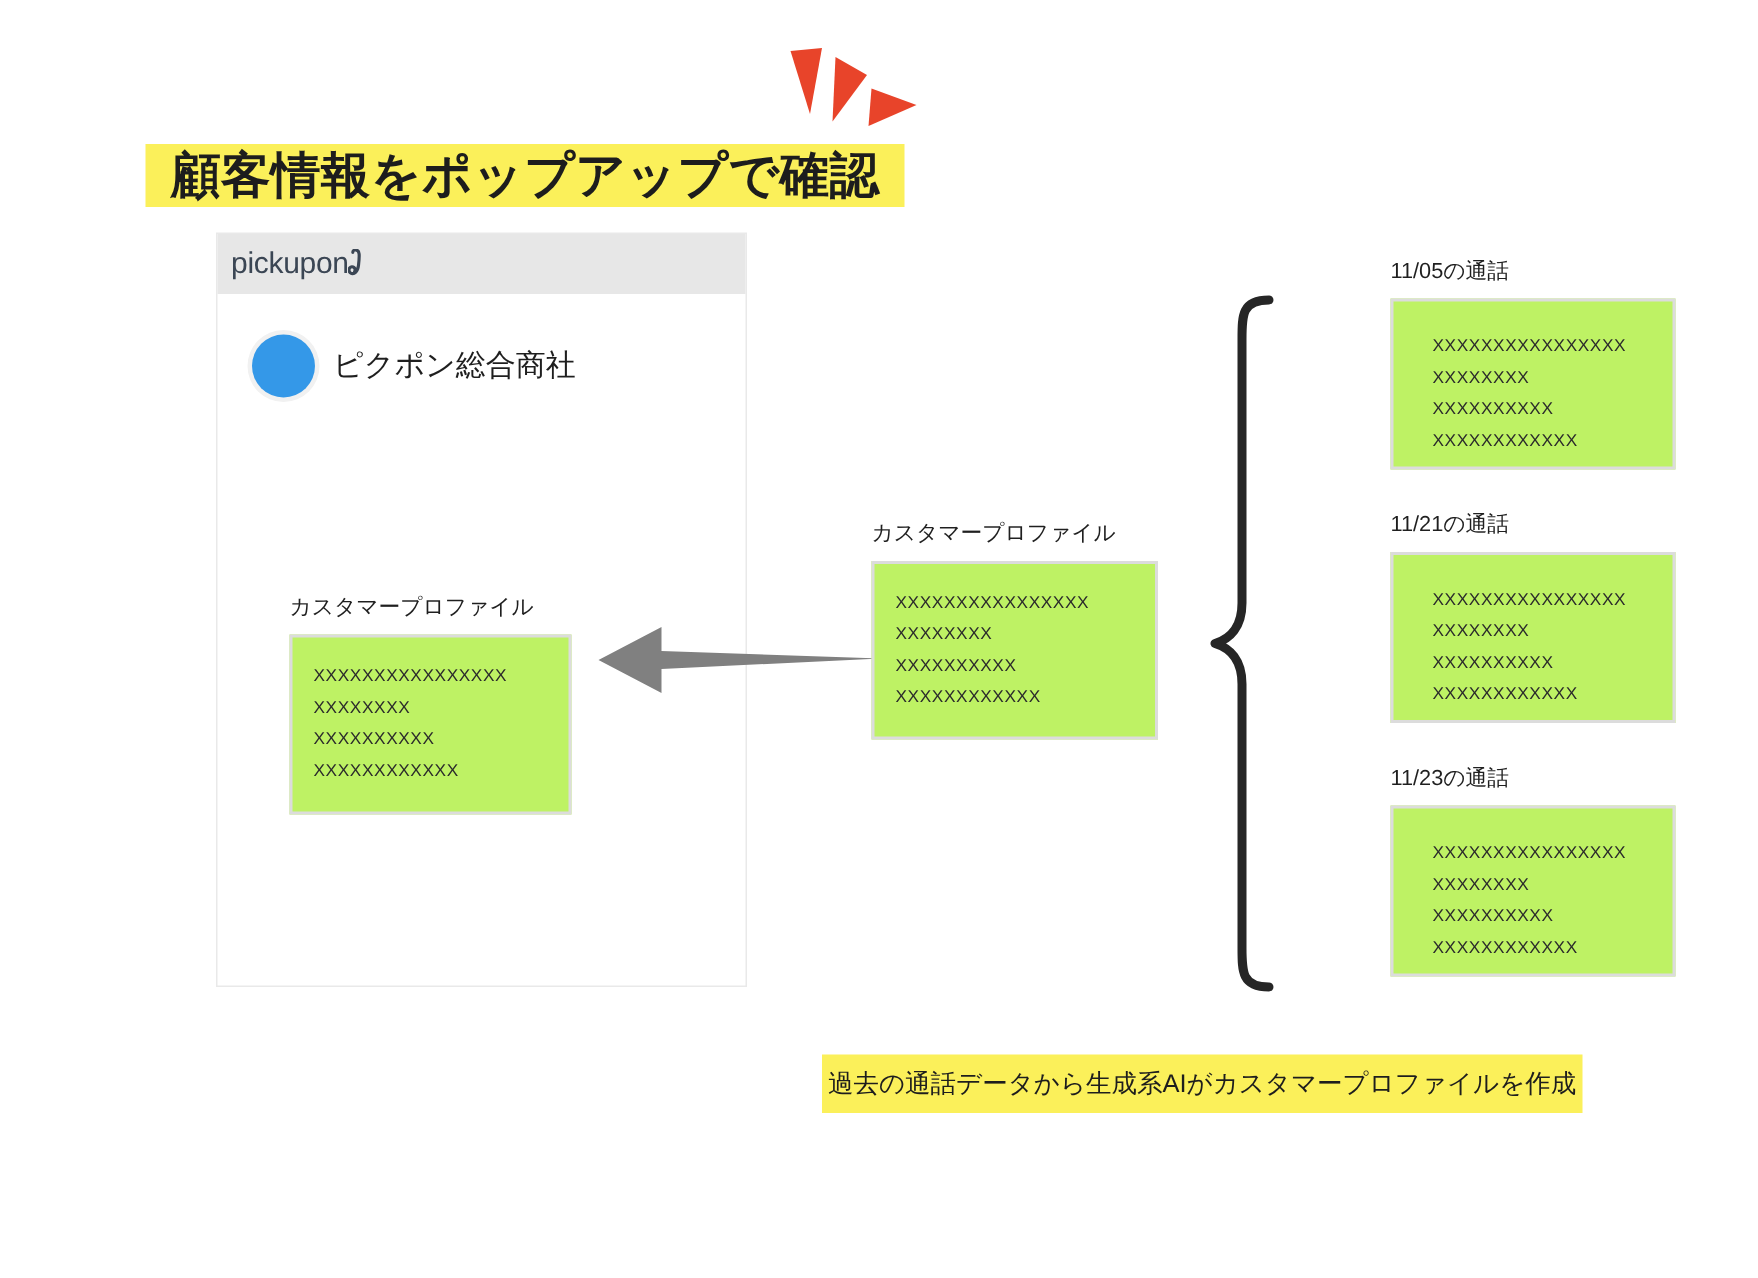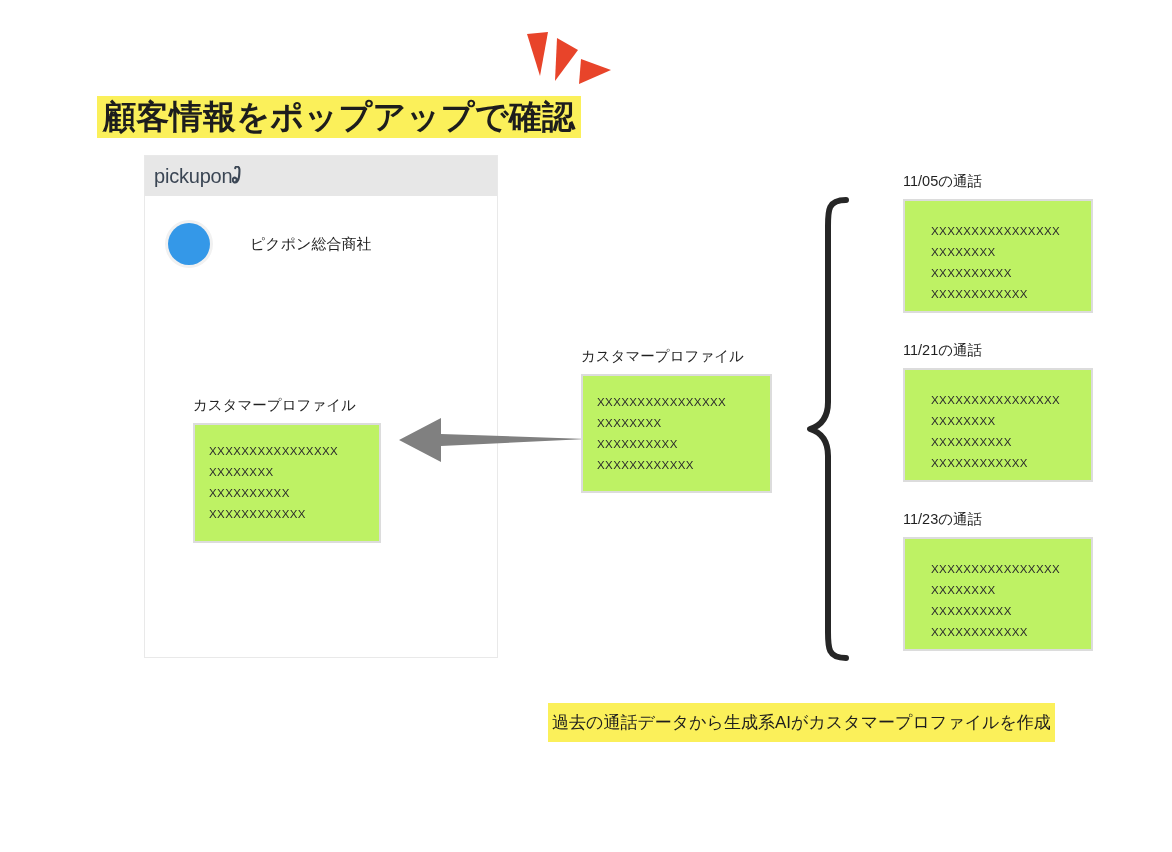--- a/index.html
+++ b/index.html
@@ -37,21 +37,21 @@
     height: 42px;
     display: flex;
     align-items: center;
   }
   .title-hl {
     background: #fbf05a;
     font-size: 33px;
     font-weight: bold;
     line-height: 42px;
     letter-spacing: 0.3px;
-    padding: 0 6px;
+    padding: 0 17px;
     color: #1d1d1d;
     white-space: nowrap;
   }
 
   
   .app-panel {
     position: absolute;
     left: 144px;
     top: 155px;
     width: 354px;
@@ -99,22 +99,22 @@
     align-items: center;
   }
   .avatar {
     width: 42px;
     height: 42px;
     border-radius: 50%;
     background: #3498e8;
     box-shadow: 0 0 0 3px #f1f1f1;
   }
   .contact-name {
-    margin-left: 40px;
-    font-size: 15px;
+    margin-left: 12px;
+    font-size: 20px;
     color: #1f1f1f;
     line-height: 18px;
   }
 
   
   .box-label {
     font-size: 14.5px;
     color: #1f1f1f;
     line-height: 18px;
     margin-bottom: 9px;
@@ -169,21 +169,21 @@
     position: absolute;
     left: 806px;
     top: 196px;
     width: 44px;
     height: 466px;
   }
 
   
   .call-item {
     position: absolute;
-    left: 863px;
+    left: 887px;
     padding-left: 40px;
   }
   .call-item .xbox {
     width: 190px;
     height: 114px;
     padding: 20px 14px 14px 26px;
   }
   .call-1 { top: 172px; }
   .call-2 { top: 341px; }
   .call-3 { top: 510px; }

